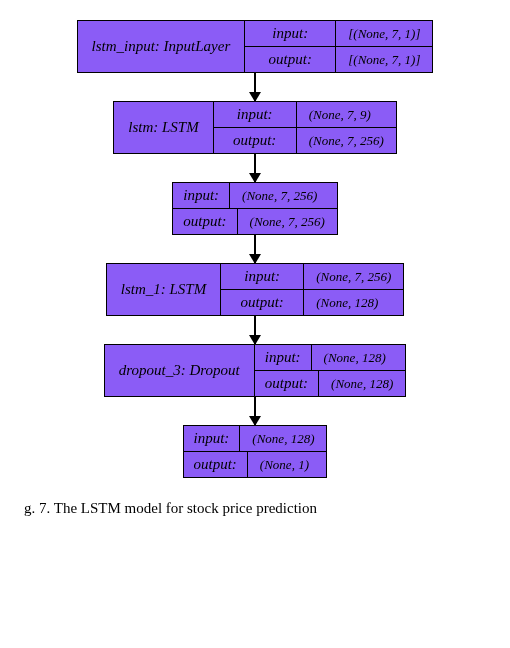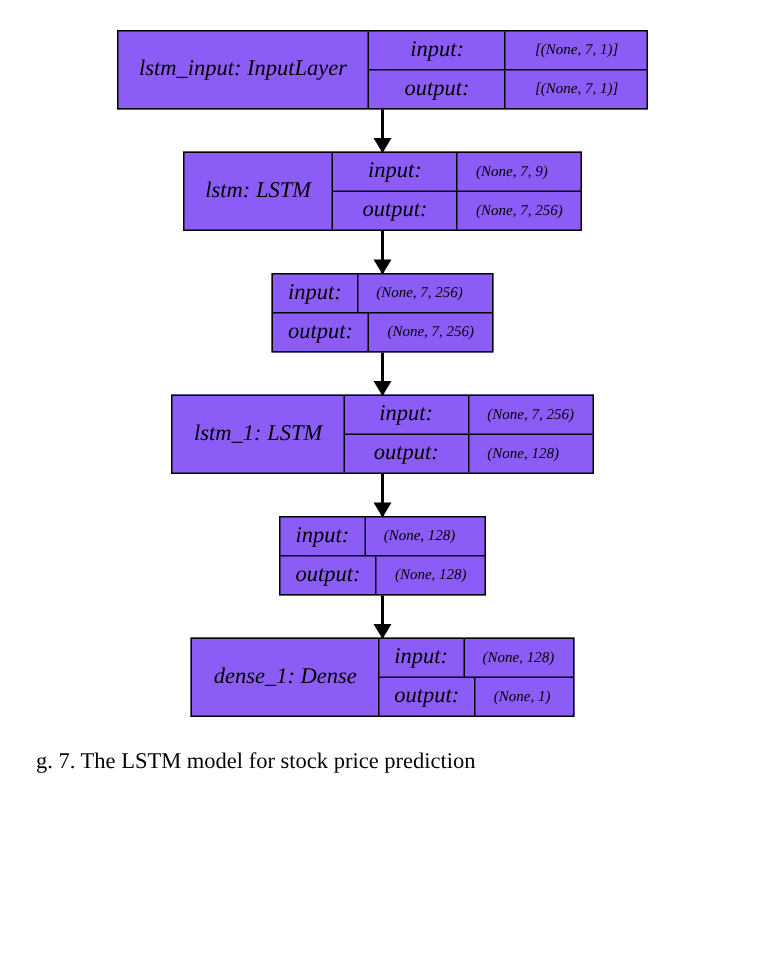--- a/index.html
+++ b/index.html
@@ -46,21 +46,21 @@
       padding: 4px 10px;
       font-size: 15px;
       text-align: center;
       white-space: nowrap;
       display: flex;
       align-items: center;
       justify-content: center;
     }
     .io-value {
       padding: 4px 12px;
-      font-size: 10px;
+      font-size: 13px;
       text-align: center;
       white-space: nowrap;
       display: flex;
       align-items: center;
       justify-content: center;
     }
     .arrow {
       width: 1.5px;
       height: 28px;
       background: #000;
@@ -152,36 +152,36 @@
       <div class="io-row">
         <div class="io-label">output:</div>
         <div class="io-value">(None, 128)</div>
       </div>
     </div>
   </div>
 
   <div class="arrow"></div>
 
   <div class="node n4">
+    <div class="node-name">dropout_3: Dropout</div>
     <div class="node-io">
       <div class="io-row">
         <div class="io-label">input:</div>
         <div class="io-value">(None, 128)</div>
       </div>
       <div class="io-row">
         <div class="io-label">output:</div>
         <div class="io-value">(None, 128)</div>
       </div>
     </div>
   </div>
 
   <div class="arrow"></div>
 
   <div class="node n5">
-    <div class="node-name">dense_1: Dense</div>
     <div class="node-io">
       <div class="io-row">
         <div class="io-label">input:</div>
         <div class="io-value">(None, 128)</div>
       </div>
       <div class="io-row">
         <div class="io-label">output:</div>
         <div class="io-value">(None, 1)</div>
       </div>
     </div>

